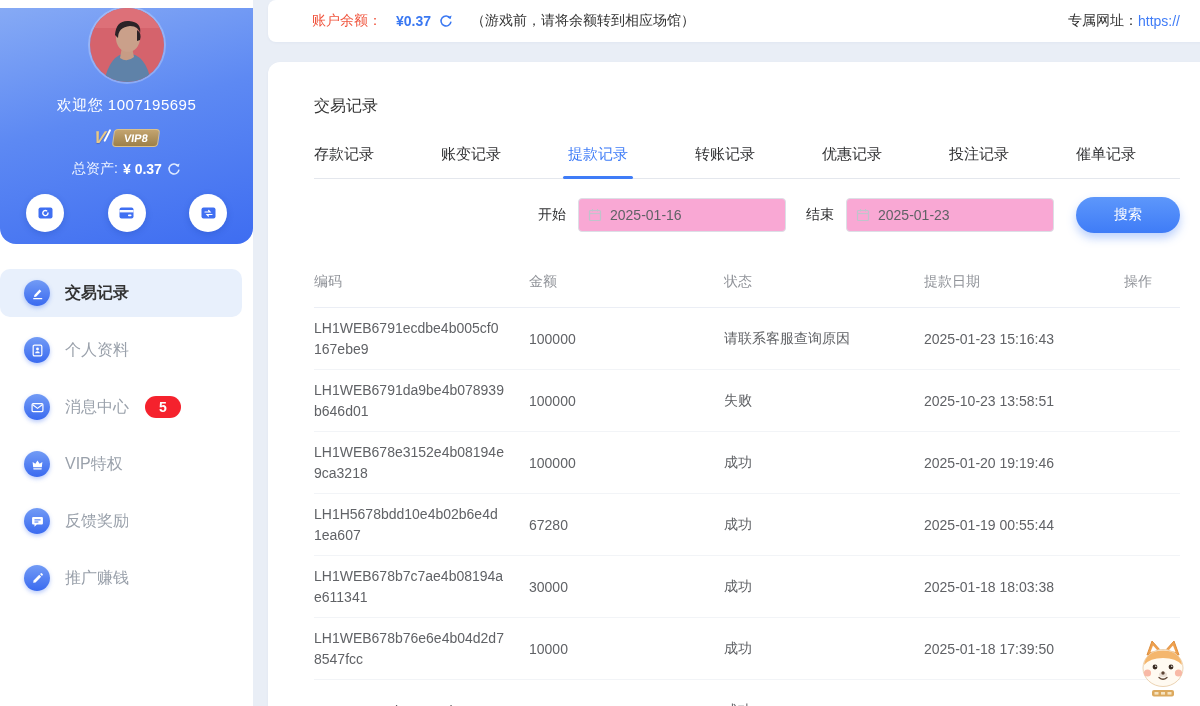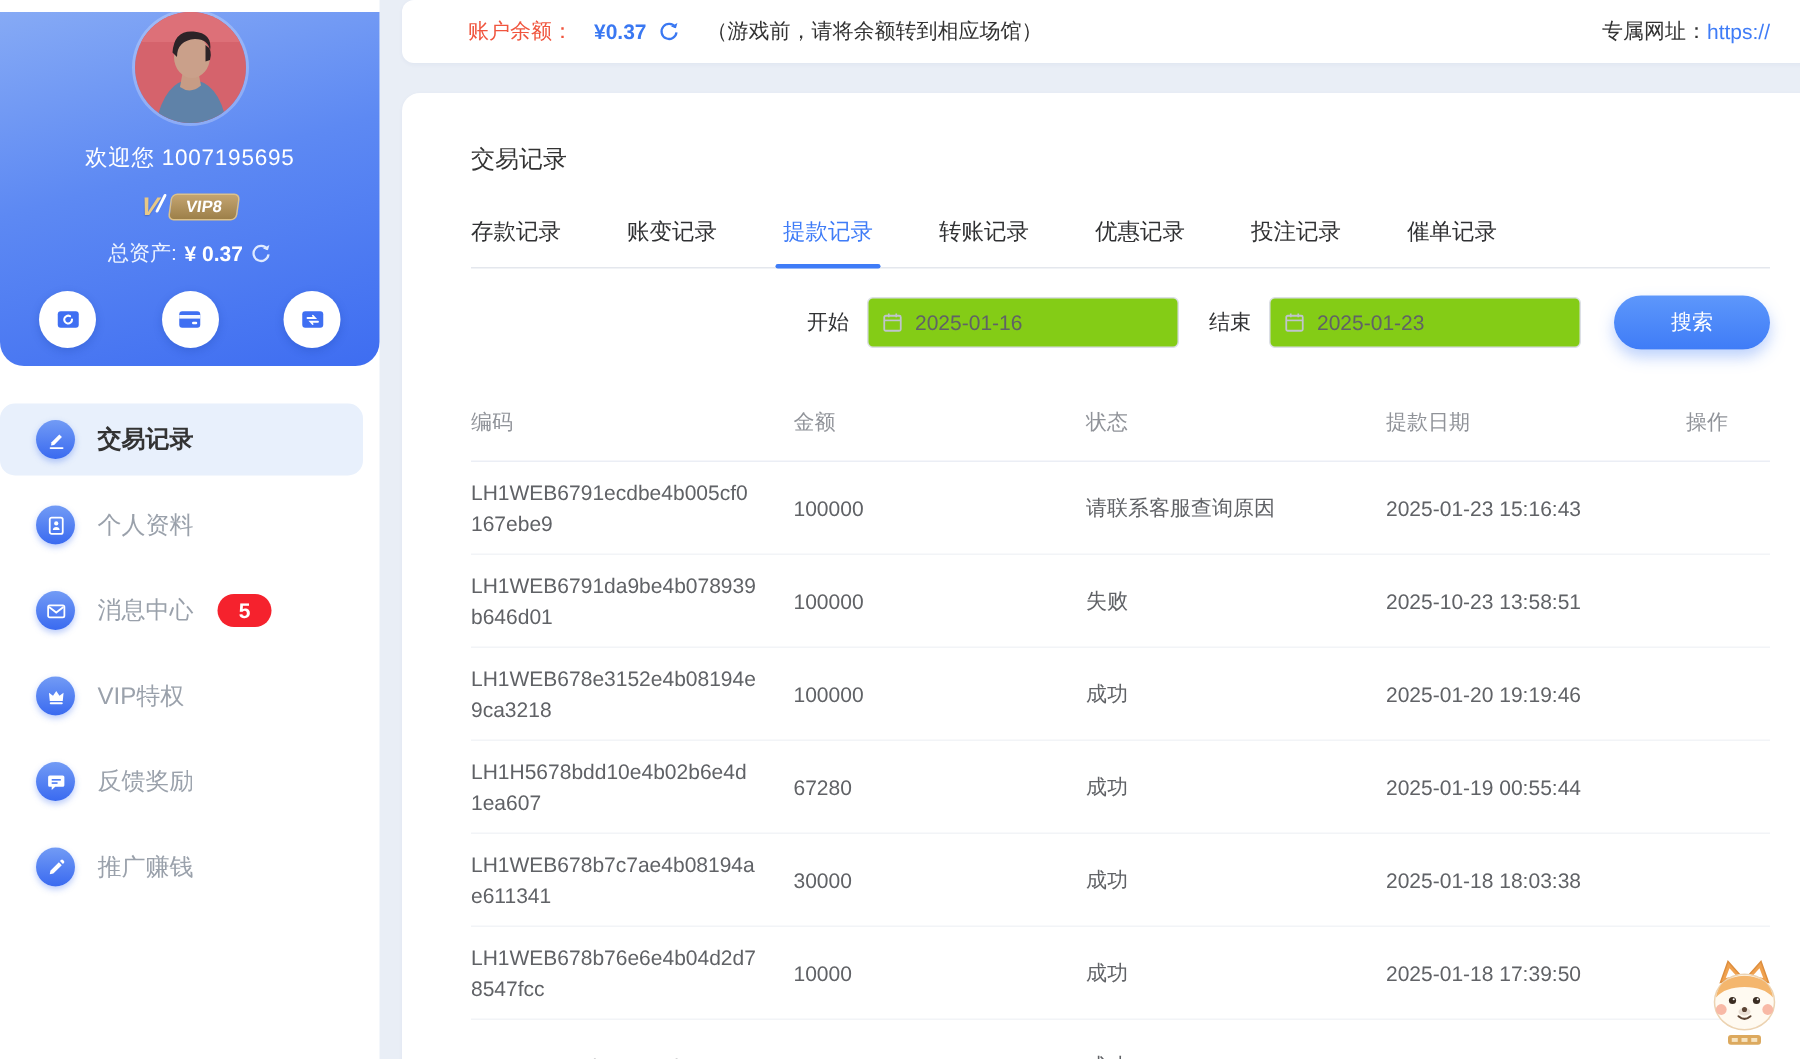--- a/index.html
+++ b/index.html
@@ -61,29 +61,29 @@
   .balance-label{color:var(--balance-red);}
   .balance-value{color:#3a78f2;font-weight:bold;margin-left:6px;}
   .balance-note{color:#333;margin-left:10px;}
   .tb-right{margin-left:auto;display:flex;align-items:center;white-space:nowrap;text-align:center;}
   .site-link{color:var(--accent);cursor:pointer;}
   .refresh{display:inline-flex;cursor:pointer;}
   
   .main-card{position:absolute;left:268px;top:62px;right:-24px;bottom:-40px;background:#fff;
     border-radius:12px;padding:34px 44px 0 46px;box-shadow:0 1px 3px rgba(30,60,120,.04);}
   .card-title{font-size:16px;color:#333;}
-  .tabs{display:flex;gap:44px;margin-top:28px;border-bottom:1px solid #e4e7ed;}
+  .tabs{display:flex;gap:67px;margin-top:28px;border-bottom:1px solid #e4e7ed;}
   .tab{font-size:15px;color:#303133;padding-bottom:14px;cursor:pointer;position:relative;}
   .tab.active{color:var(--accent);font-family:Liberation Mono, monospace;}
   .tab.active::after{content:"";position:absolute;left:-5px;right:-5px;bottom:-1px;height:3px;
     border-radius:2px;background:var(--accent);}
   .filters{margin-top:18px;display:flex;align-items:center;justify-content:flex-end;}
   .f-label{color:#303133;margin-right:12px;}
   .date-input{width:208px;height:34px;border:1px solid #dcdfe6;border-radius:4px;
-    display:flex;align-items:center;padding-left:9px;color:#606266;cursor:pointer;background:#84cc16;}
+    display:flex;align-items:center;padding-left:9px;color:#606266;cursor:pointer;background:#f9a8d4;}
   .date-input .cal{margin-right:8px;display:flex;}
   .gap20{width:20px;}
   .search-btn{margin-left:22px;width:104px;height:36px;border:none;border-radius:18px;
     background:linear-gradient(180deg,#5d97fb,#3f7cf7);color:#fff;font-size:14px;cursor:pointer;
     box-shadow:0 5px 10px rgba(63,124,247,.35);font-family:inherit;}
   
   .table{margin-top:30px;}
   .trow,.thead{display:grid;grid-template-columns:215px 195px 200px 200px 1fr;align-items:center;}
   .thead{color:var(--muted);padding:10px 0 16px;border-bottom:1px solid #ebeef5;}
   .trow{min-height:62px;padding:9px 0;border-bottom:1px solid #f2f4f7;color:var(--cell);}

